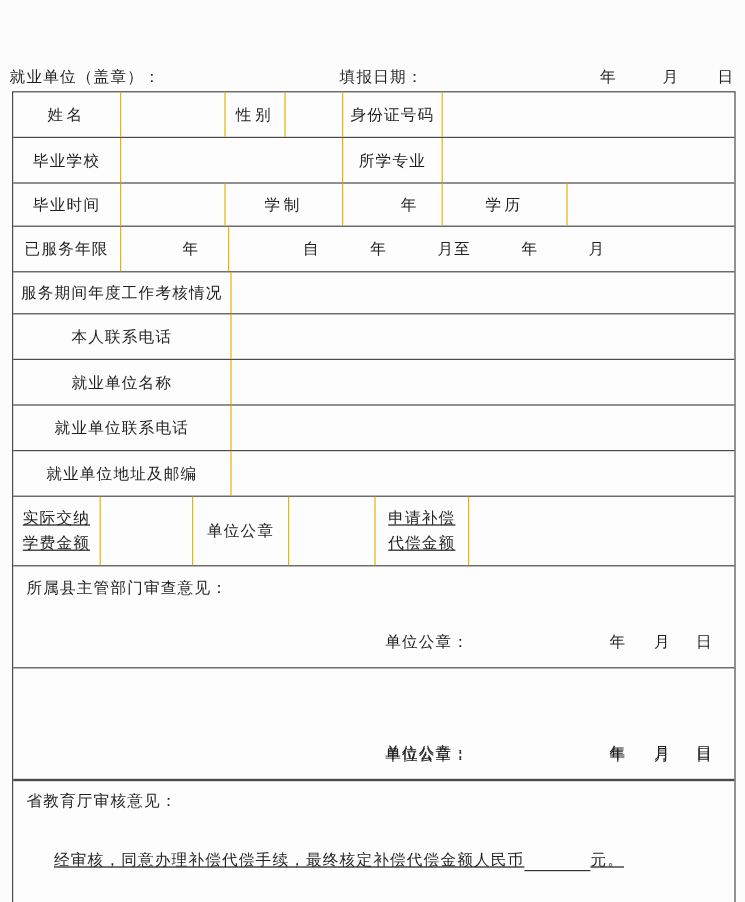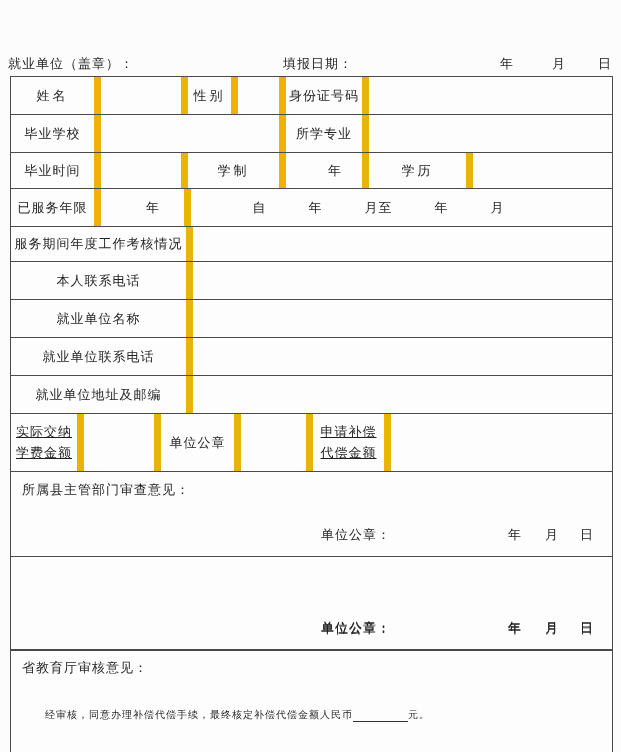--- a/index.html
+++ b/index.html
@@ -19,38 +19,38 @@
   
   .tbl {
     position: absolute; left: 10px; top: 28px; width: 603px; height: 721px;
     border: 1px solid #4a4a4a;
     display: flex; flex-direction: column;
     background: #fdfdfd;
   }
   .row { display: flex; border-bottom: 1px solid #4a4a4a; flex: none; }
   .row:last-child { border-bottom: none; }
   .c {
-    border-right: 7px solid #eab308;
+    border-right: 1px solid #eab308;
     display: flex; align-items: center; justify-content: center;
     font-size: 13px; letter-spacing: 1px; text-align: center;
     flex: none; white-space: nowrap; overflow: hidden;
   }
   .c.fill { flex: 1; border-right: none; }
   .c.sp { letter-spacing: 3px; }
   .c.unit-right { justify-content: flex-end; padding-right: 20px; }
   .c.two-line { flex-direction: column; line-height: 1.55; letter-spacing: 1px; text-decoration: underline; }
 
   
   .review { position: relative; display: block; border-bottom: 1px solid #4a4a4a; }
   .review .title { position: absolute; left: 11px; top: 9px; font-size: 13px; letter-spacing: 1px; }
   .review .seal { position: absolute; bottom: 12px; left: 310px; font-size: 13px; letter-spacing: 1px; }
   .review .y { position: absolute; bottom: 12px; left: 497px; font-size: 13px; }
   .review .m { position: absolute; bottom: 12px; left: 534px; font-size: 13px; }
   .review .d { position: absolute; bottom: 12px; left: 569px; font-size: 13px; }
-  .review .approval { position: absolute; left: 34px; top: 58px; font-size: 10px; letter-spacing: 1px; white-space: nowrap; }
+  .review .approval { position: absolute; left: 34px; top: 58px; font-size: 13px; letter-spacing: 1px; white-space: nowrap; text-decoration: underline; }
   .blank-underline { display: inline-block; width: 55px; border-bottom: 1px solid #333; height: 13px; vertical-align: bottom; }
 </style>
 </head>
 <body>
 
 <div class="page">
 
   <div class="hdr">
     <span style="left:8px; top:7px;">就业单位（盖章）：</span>
     <span style="left:283px; top:7px;">填报日期：</span>

